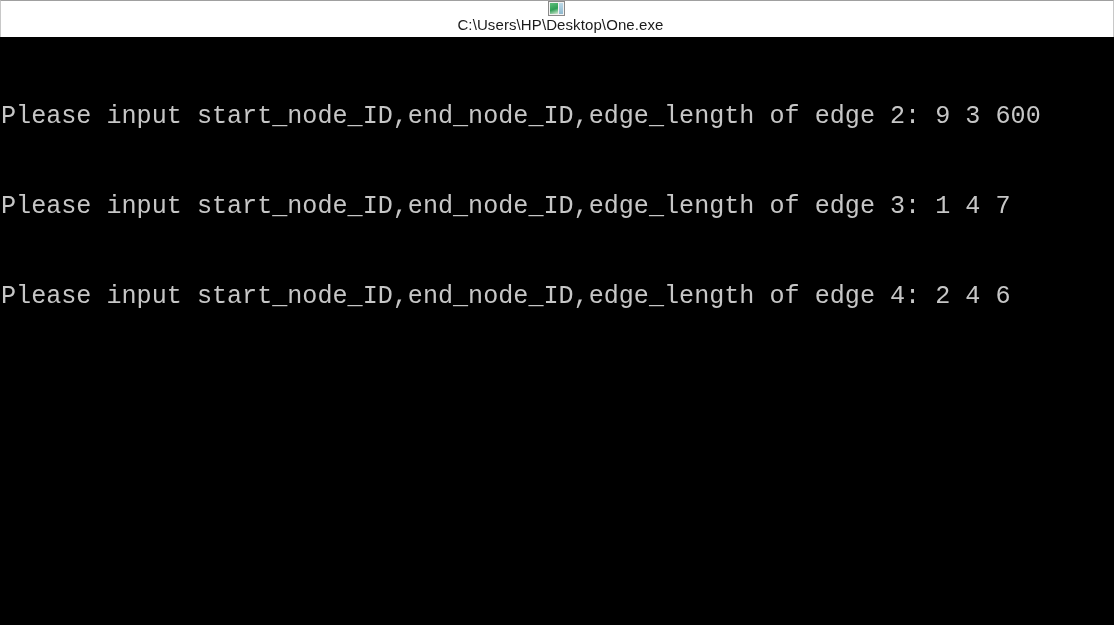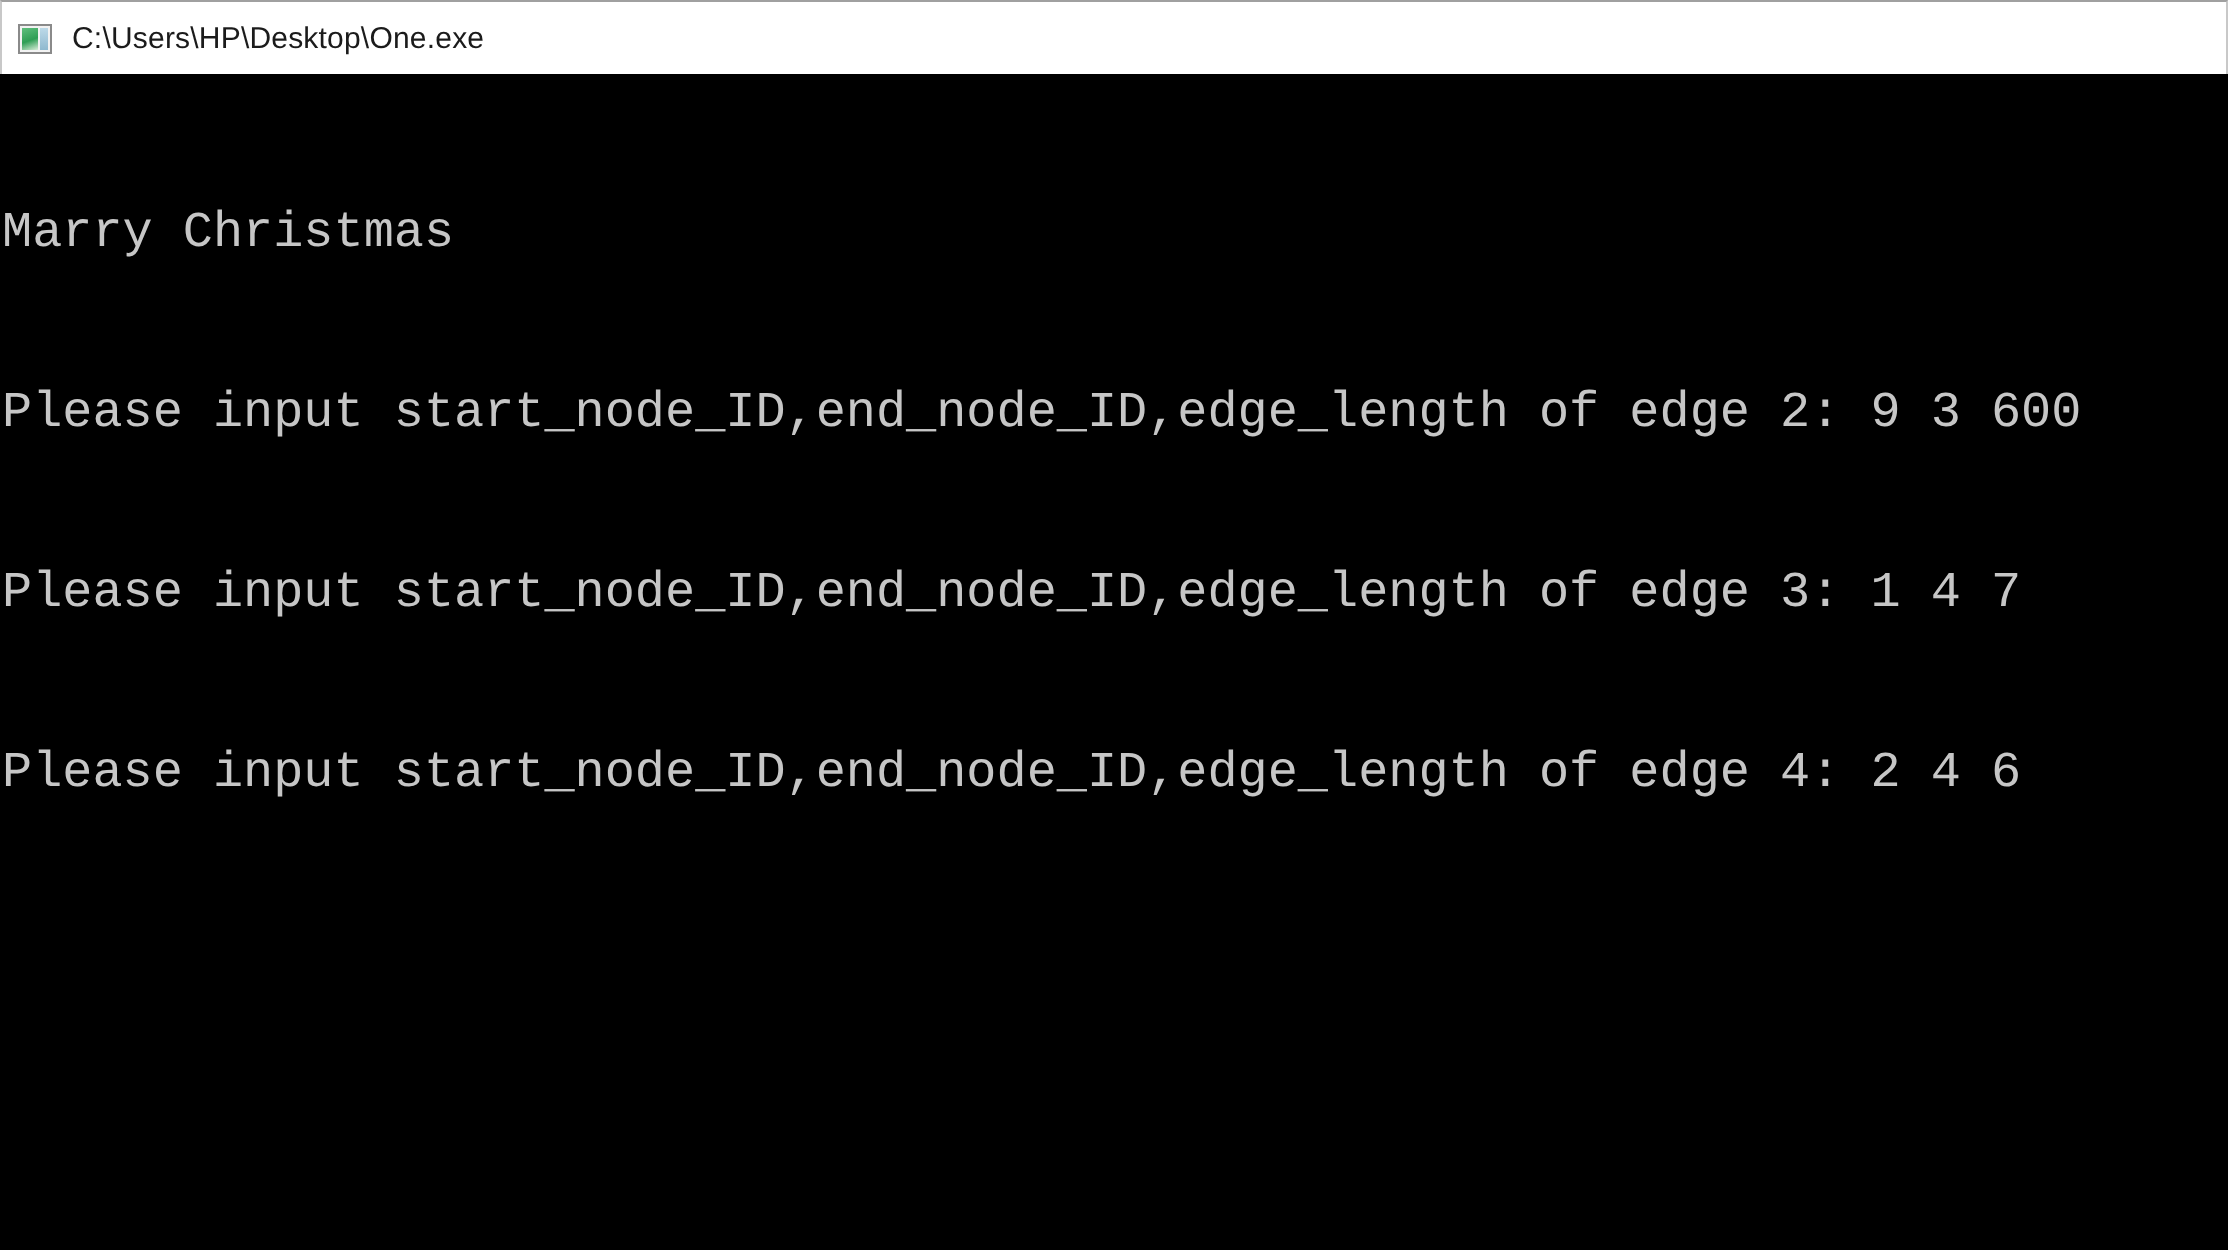--- a/index.html
+++ b/index.html
@@ -31,20 +31,21 @@
     min-height: 37px;
     background: #ffffff;
     border-top: 1px solid #a0a0a0;
     border-left: 1px solid #c8c8c8;
     border-right: 1px solid #c8c8c8;
     box-sizing: border-box;
     display: flex;
     align-items: center;
     padding-left: 7px;
     user-select: none;
+    flex-direction: column;
   }
 
   #app-icon {
     width: 17px;
     height: 15px;
     position: relative;
     flex: 0 0 auto;
     margin-right: 10px;
     margin-left: 1px;
   }
@@ -115,21 +116,20 @@
     <div id="app-icon">
       <div class="frame"></div>
       <div class="screen"></div>
       <div class="sidepane"></div>
     </div>
     <div id="title-text">C:\Users\HP\Desktop\One.exe</div>
   </div>
 
   <div id="console">
     <div id="console-lines" style="font-size: 25.1161px; line-height: 30px;">
-      <span class="cline">Marry Christmas</span>
       <span class="cline">Please input start_node_ID,end_node_ID,edge_length of edge 2: 9 3 600</span>
       <span class="cline">Please input start_node_ID,end_node_ID,edge_length of edge 3: 1 4 7</span>
       <span class="cline">Please input start_node_ID,end_node_ID,edge_length of edge 4: 2 4 6</span>
       
       
       
       
       
       
       

